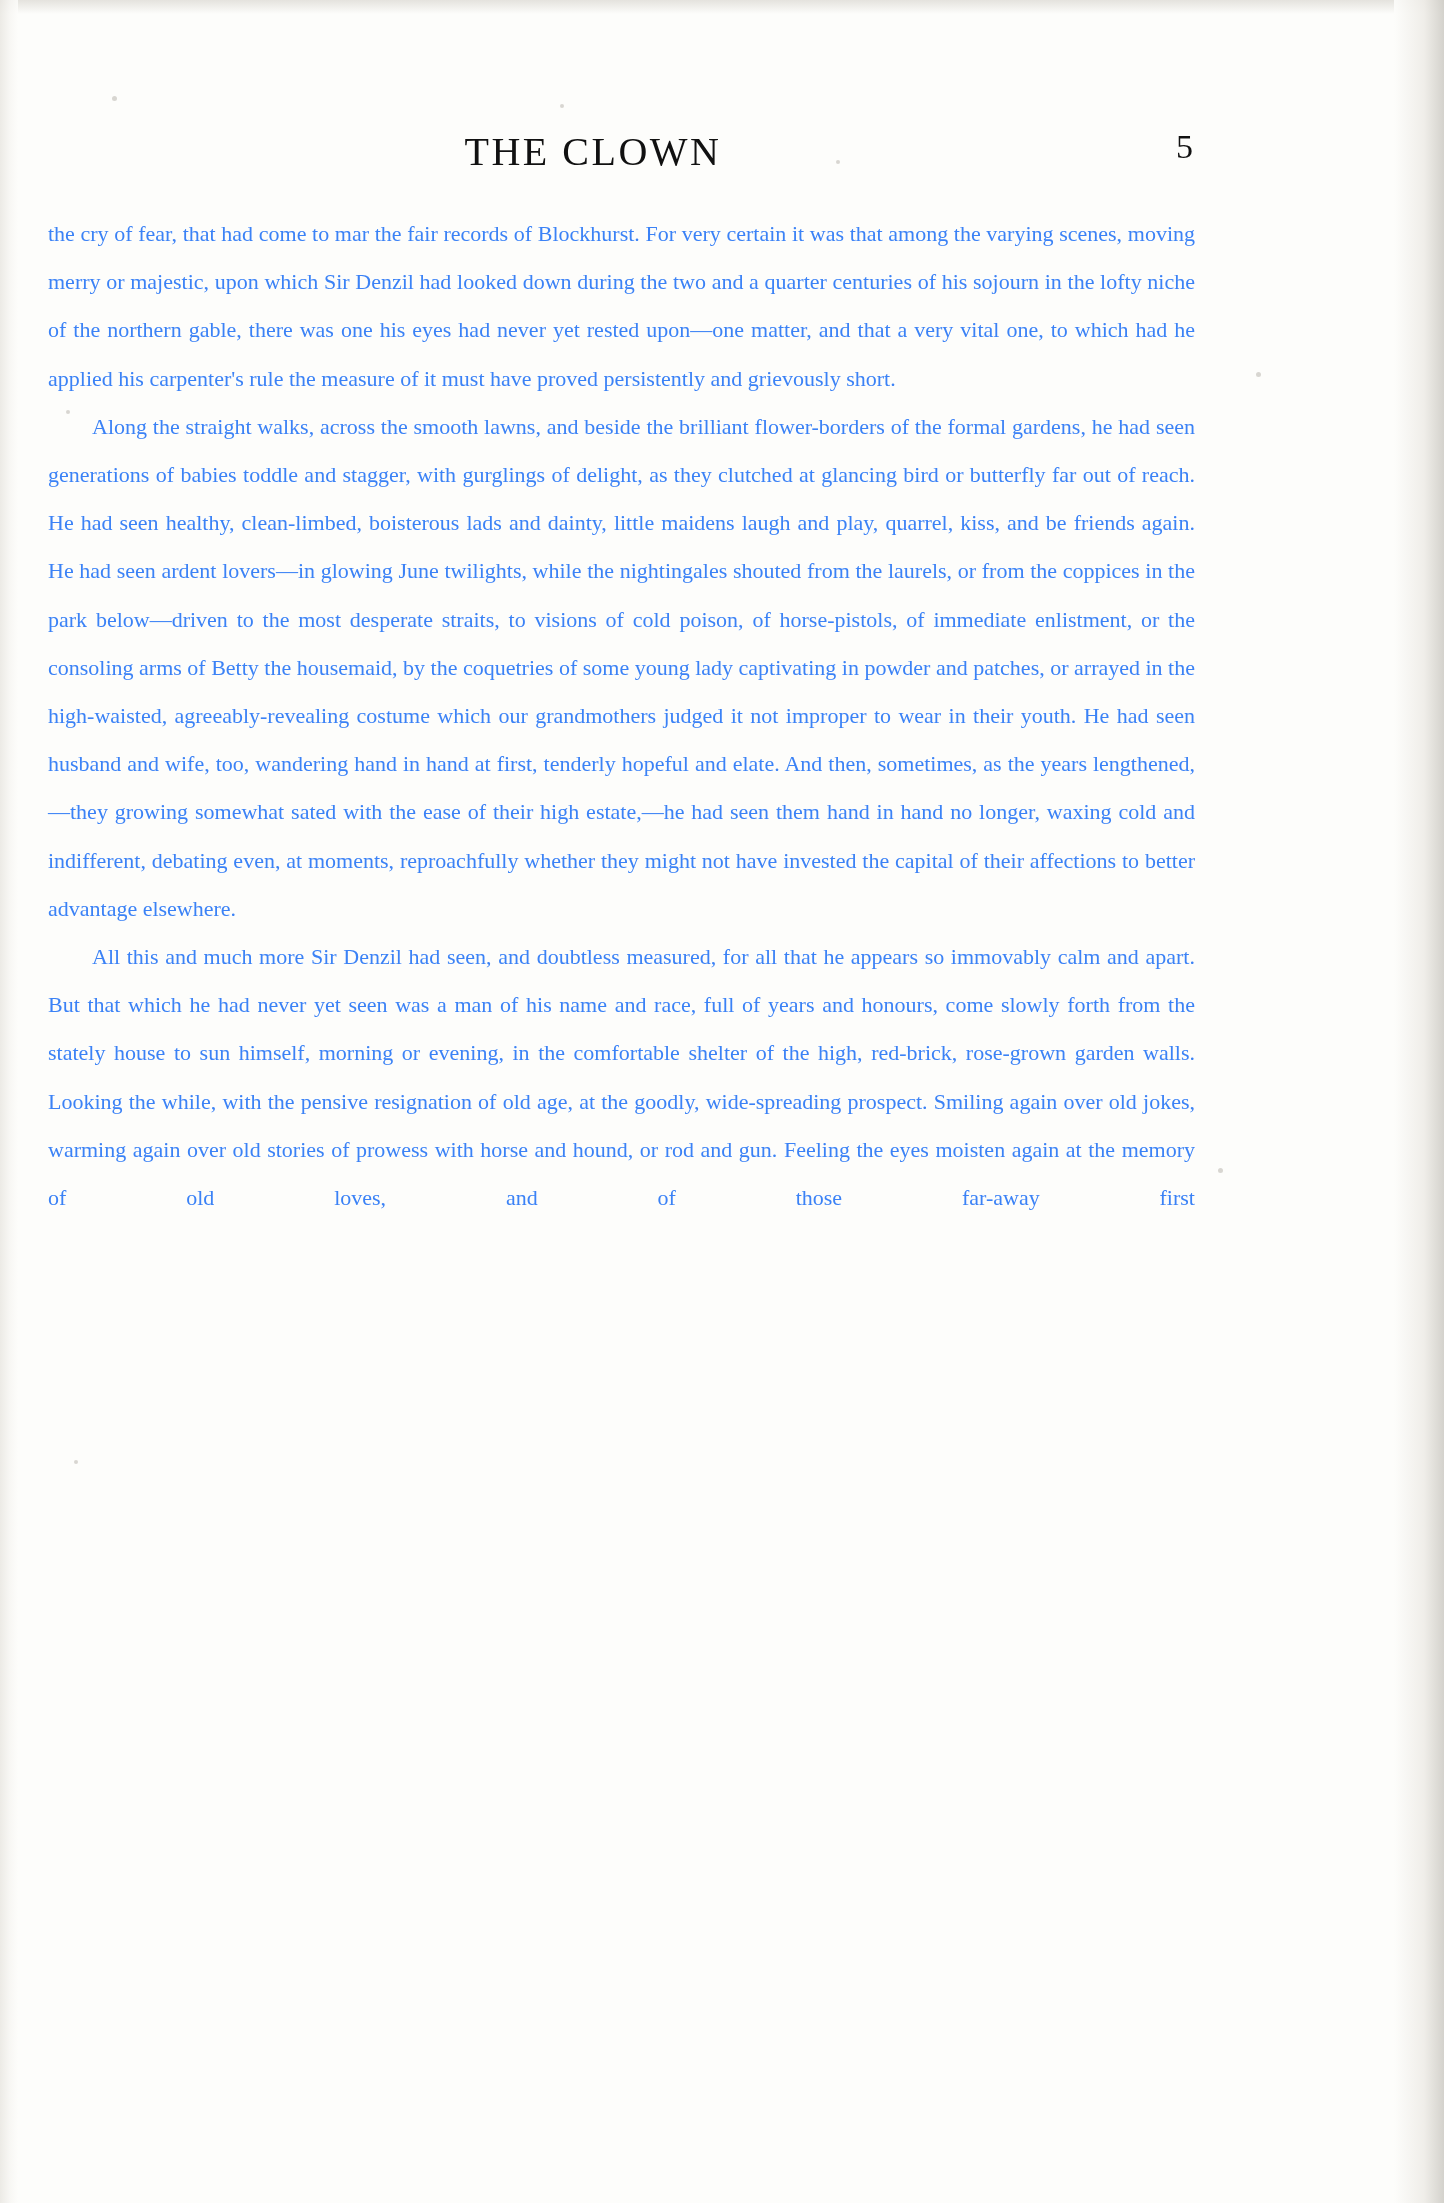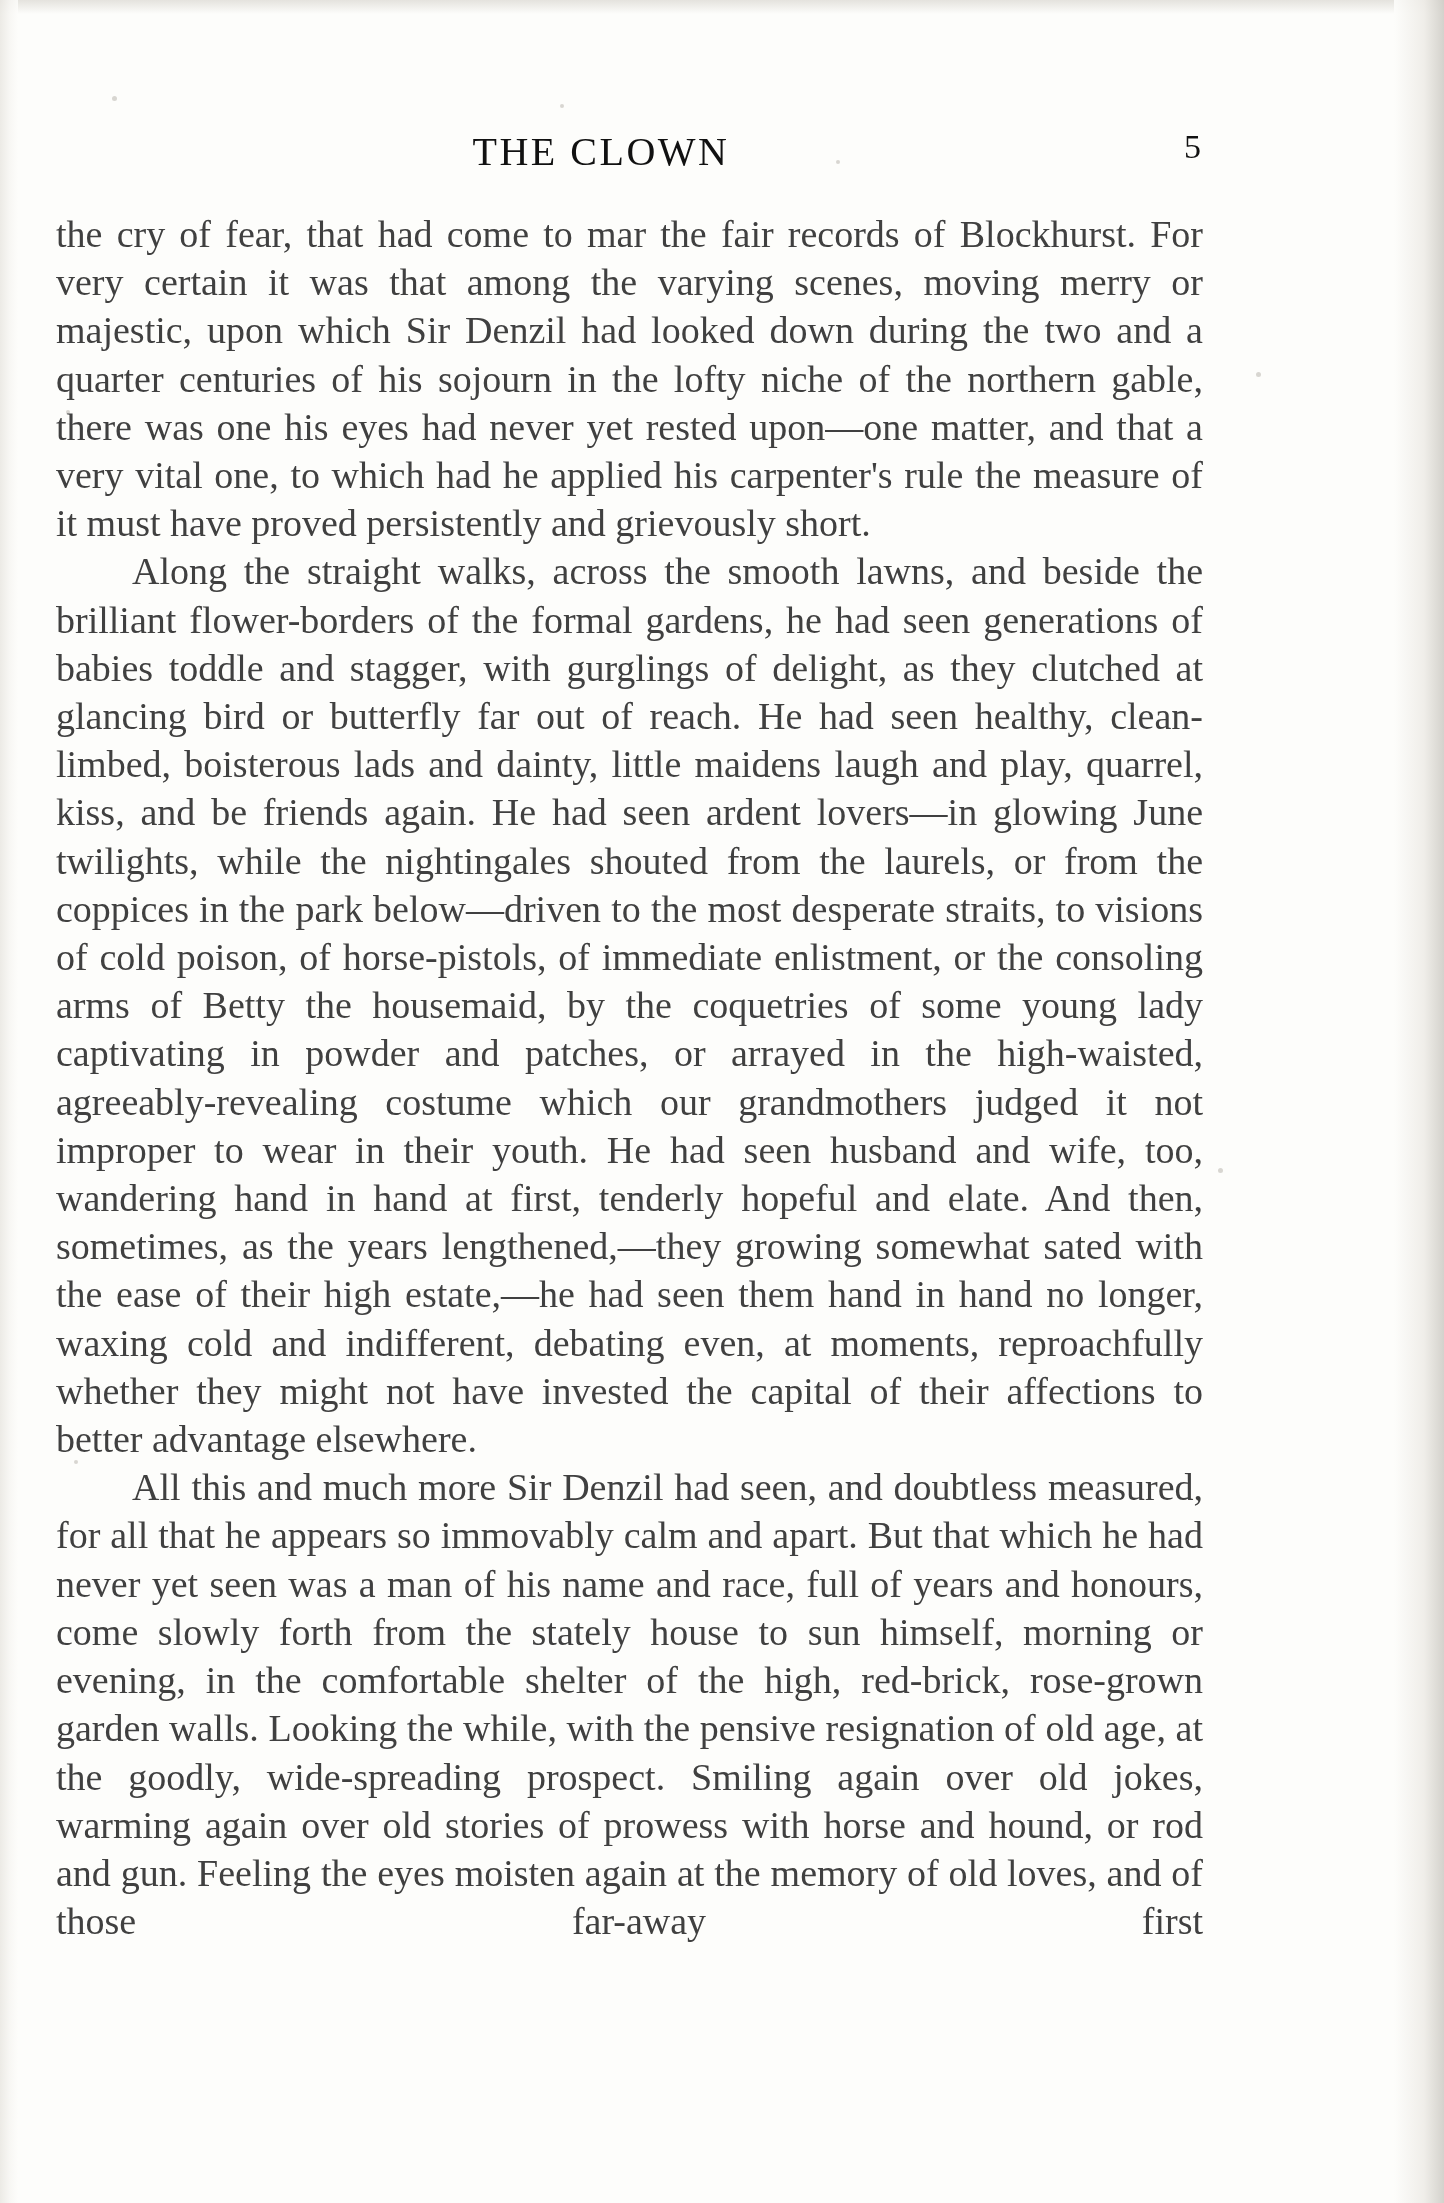--- a/index.html
+++ b/index.html
@@ -43,21 +43,21 @@
   }
   .speck {
     position: absolute;
     background: #b9b6ae;
     border-radius: 50%;
     opacity: .55;
   }
 
   .content {
     position: absolute;
-    left: 56px;
+    left: 48px;
     top: 0;
     width: 1330px;
     height: 2183px;
   }
 
   header.running-head {
     position: absolute;
     left: 0;
     top: 128px;
     width: 1145px;
@@ -79,23 +79,23 @@
     right: 0;
     font-size: 34px;
     color: #111;
   }
 
   .body-text {
     position: absolute;
     left: 0;
     top: 210px;
     width: 1147px;
-    font-size: 38px;
+    font-size: 22px;
     line-height: 48.2px;
-    color: #404040;
+    color: #3b82f6;
     text-align: justify;
     text-justify: inter-word;
   }
   .body-text p {
     margin: 0;
     text-indent: 0;
     hyphens: none;
   }
   .body-text p.indent {
     text-indent: 2.0em;

